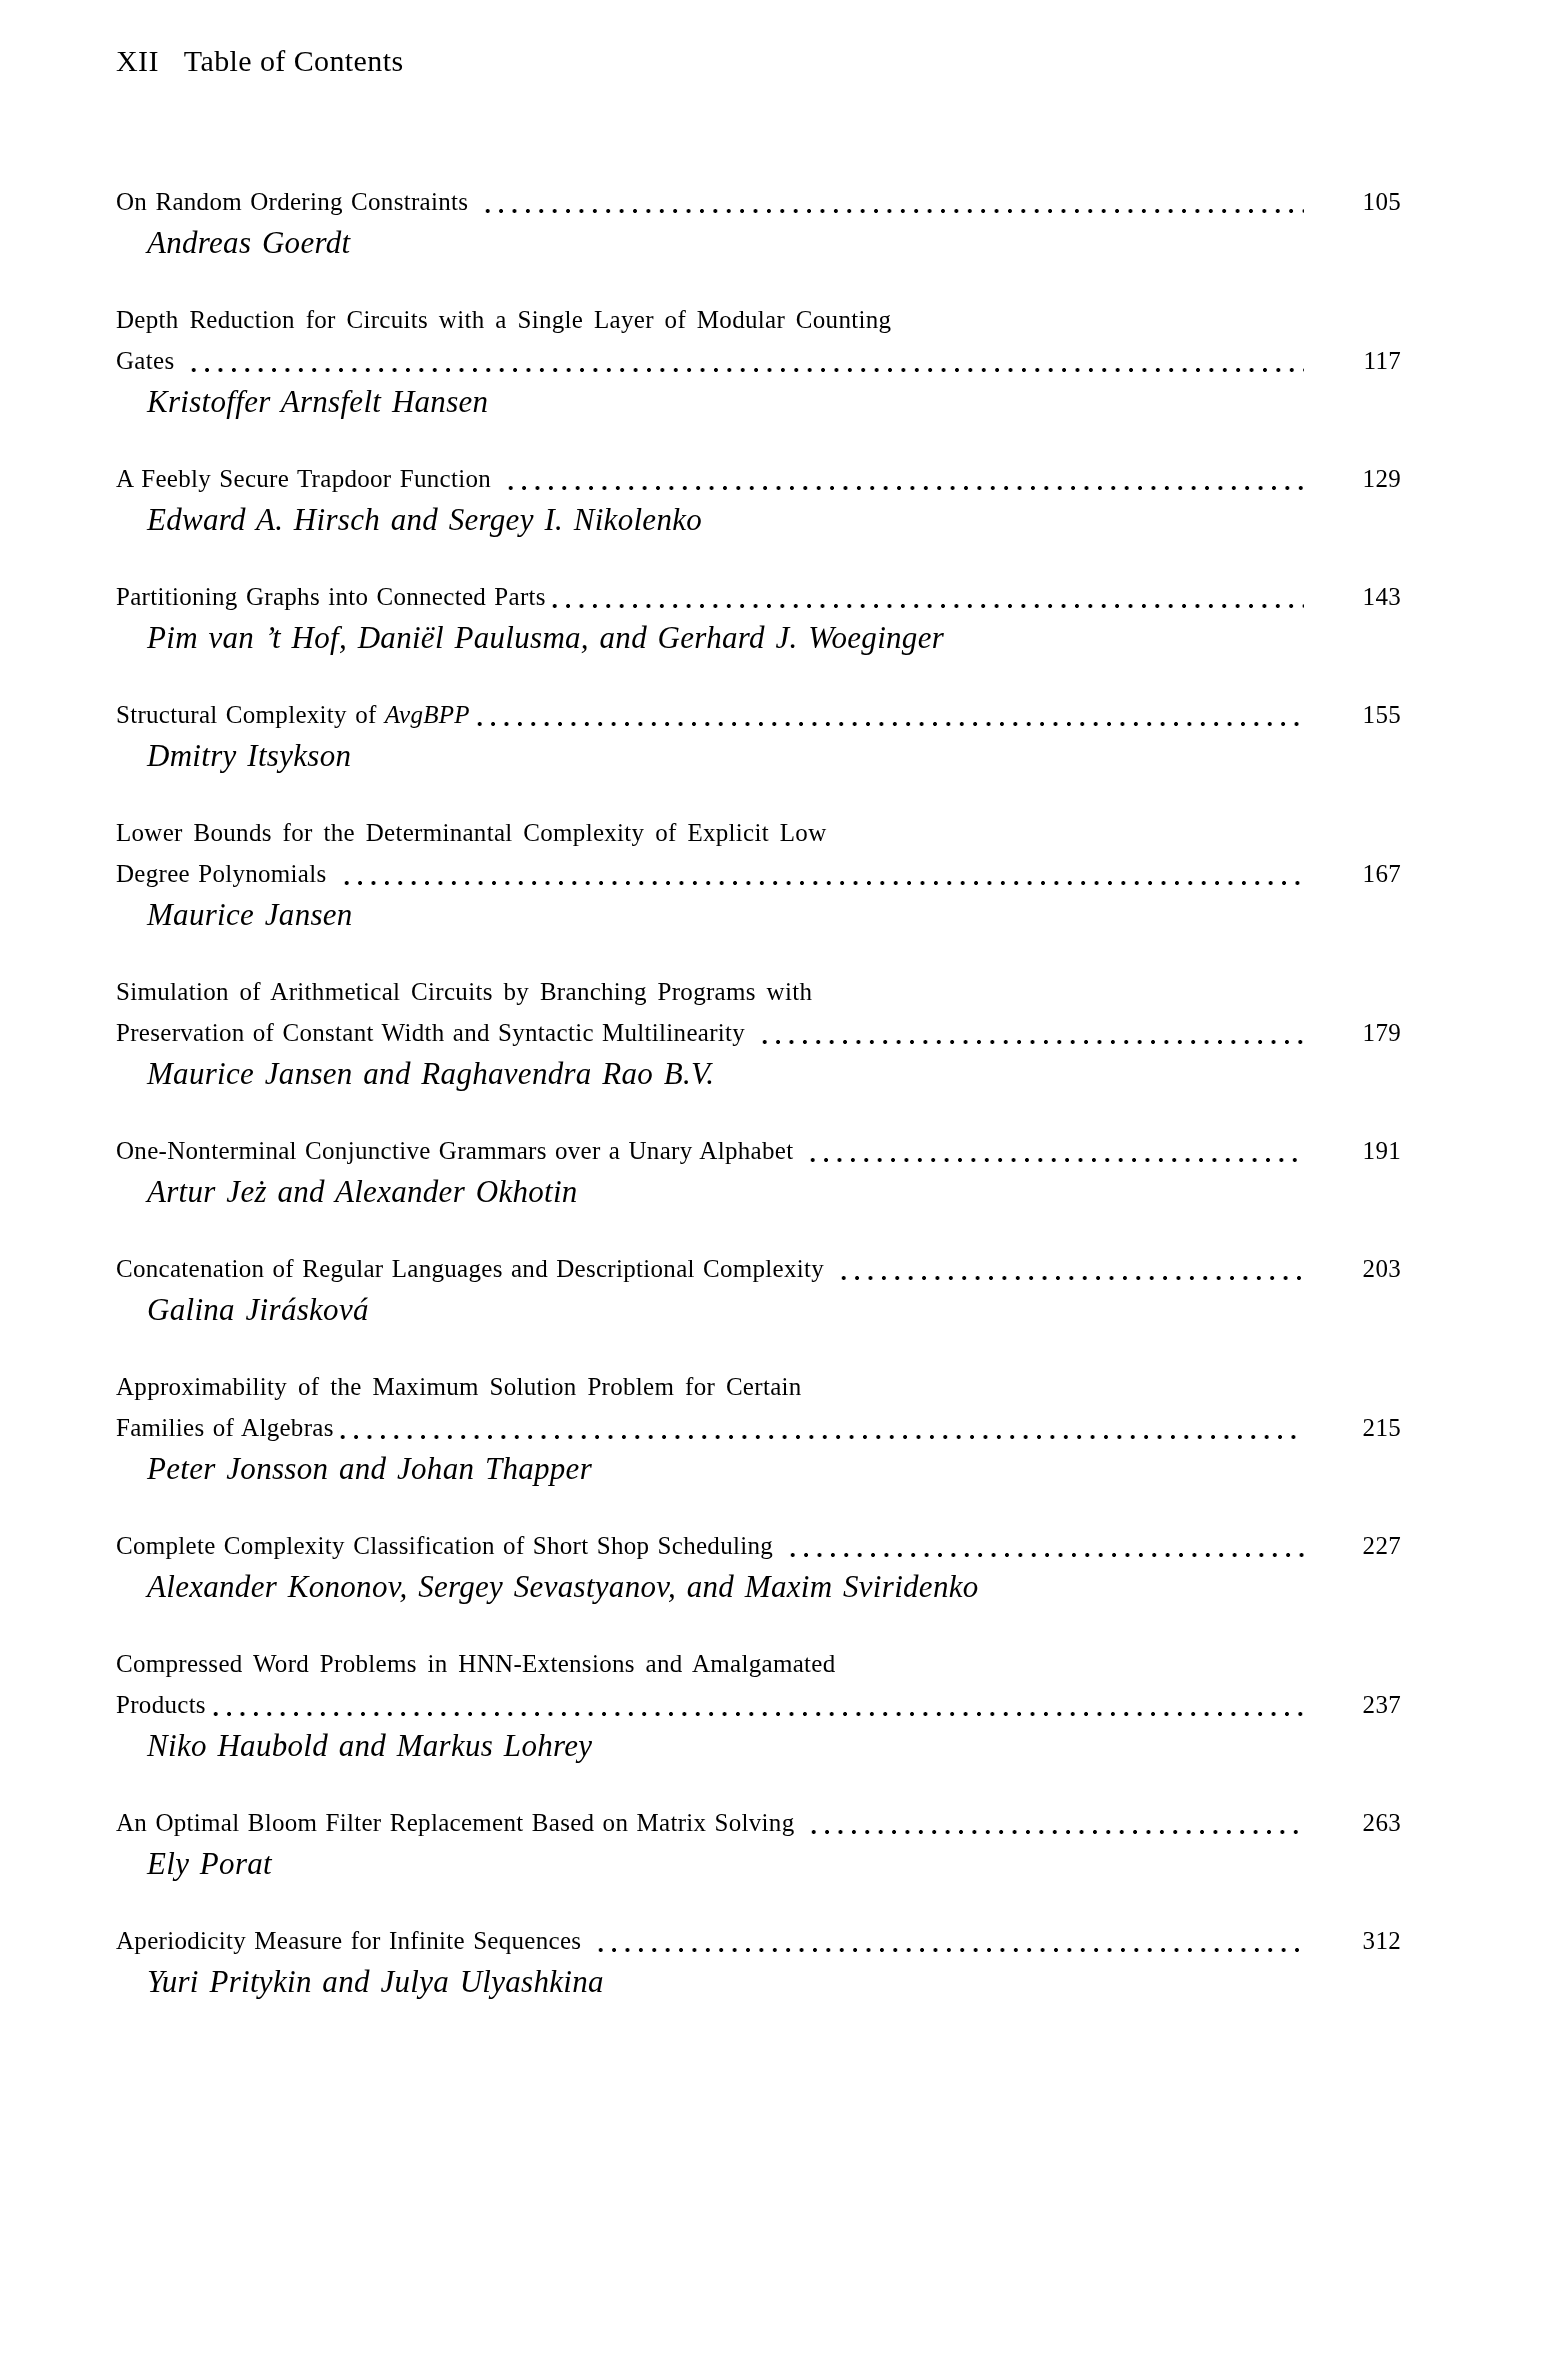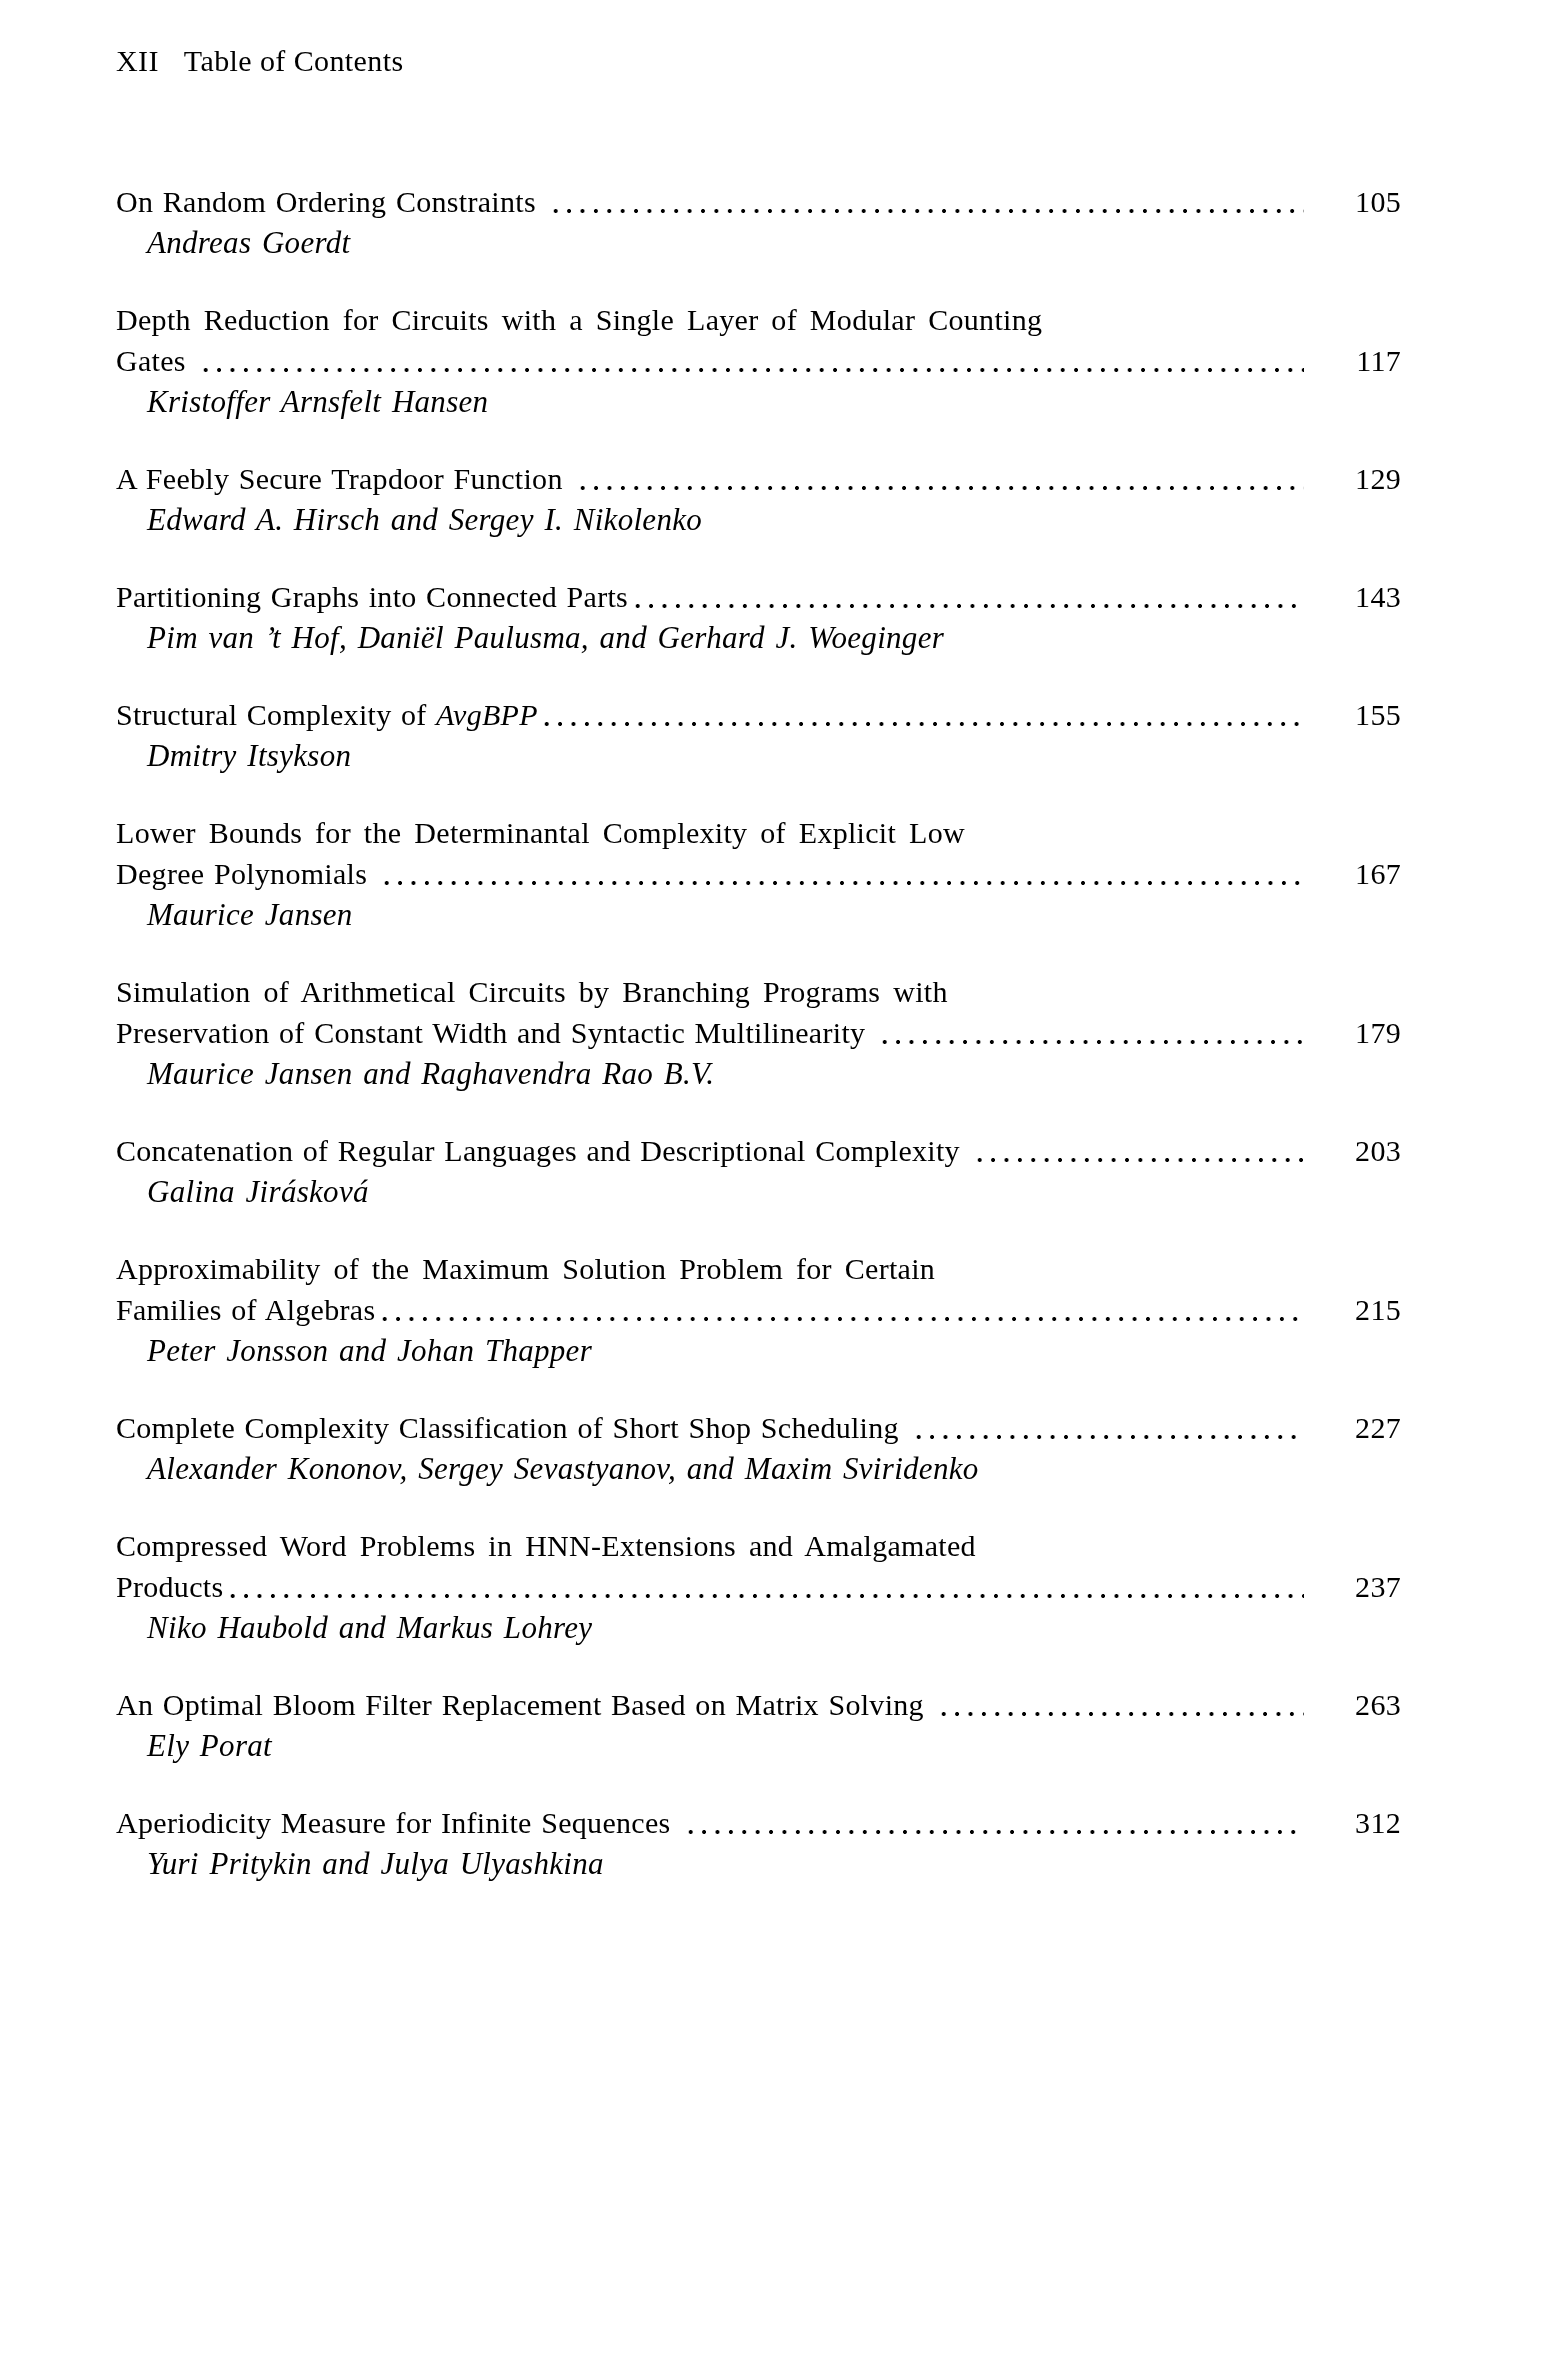--- a/index.html
+++ b/index.html
@@ -32,21 +32,21 @@
   }
   .header-title {
     margin-left: 25px;
   }
   .toc-entry {
     margin-bottom: 36px;
   }
   .toc-line {
     display: flex;
     align-items: stretch;
-    font-size: 30px;
+    font-size: 25px;
     line-height: 41px;
     letter-spacing: 0.3px;
     word-spacing: 1.7px;
     white-space: pre;
   }
   .line-text {
     flex: 0 0 auto;
   }
   .line-text.wrapped {
     word-spacing: 0.17em;
@@ -117,20 +117,24 @@
           <div class="toc-line"><span class="line-text wrapped"><span class="seg">Lower Bounds for the Determinantal Complexity of Explicit Low</span></span></div>
           <div class="toc-line"><span class="line-text"><span class="seg">Degree Polynomials</span></span><span class="leader"></span><span class="page-num">167</span></div>
           <div class="authors">Maurice Jansen</div>
         </div>
         <div class="toc-entry">
           <div class="toc-line"><span class="line-text wrapped"><span class="seg">Simulation of Arithmetical Circuits by Branching Programs with</span></span></div>
           <div class="toc-line"><span class="line-text"><span class="seg">Preservation of Constant Width and Syntactic Multilinearity</span></span><span class="leader"></span><span class="page-num">179</span></div>
           <div class="authors">Maurice Jansen and Raghavendra Rao B.V.</div>
         </div>
         <div class="toc-entry">
+          <div class="toc-line"><span class="line-text"><span class="seg">One-Nonterminal Conjunctive Grammars over a Unary Alphabet</span></span><span class="leader"></span><span class="page-num">191</span></div>
+          <div class="authors">Artur Jeż and Alexander Okhotin</div>
+        </div>
+        <div class="toc-entry">
           <div class="toc-line"><span class="line-text"><span class="seg">Concatenation of Regular Languages and Descriptional Complexity</span></span><span class="leader"></span><span class="page-num">203</span></div>
           <div class="authors">Galina Jirásková</div>
         </div>
         <div class="toc-entry">
           <div class="toc-line"><span class="line-text wrapped"><span class="seg">Approximability of the Maximum Solution Problem for Certain</span></span></div>
           <div class="toc-line"><span class="line-text"><span class="seg">Families of Algebras</span></span><span class="leader tight"></span><span class="page-num">215</span></div>
           <div class="authors">Peter Jonsson and Johan Thapper</div>
         </div>
         <div class="toc-entry">
           <div class="toc-line"><span class="line-text"><span class="seg">Complete Complexity Classification of Short Shop Scheduling</span></span><span class="leader"></span><span class="page-num">227</span></div>

